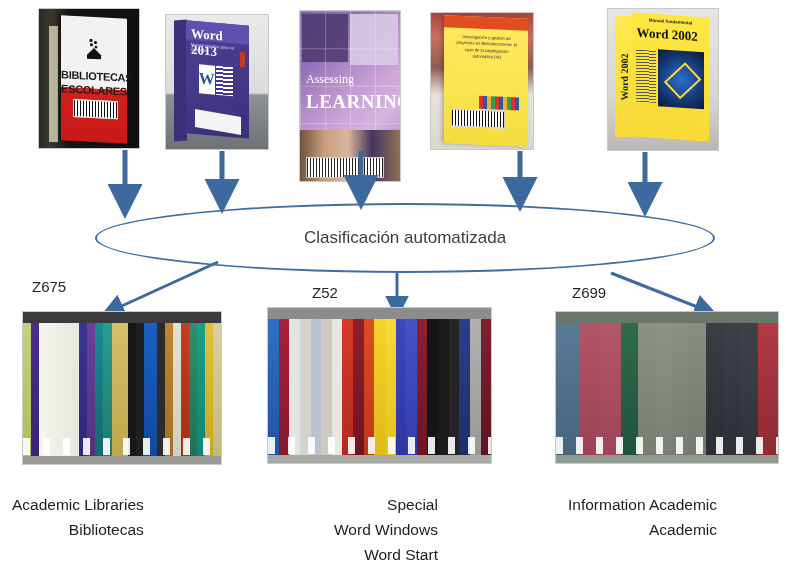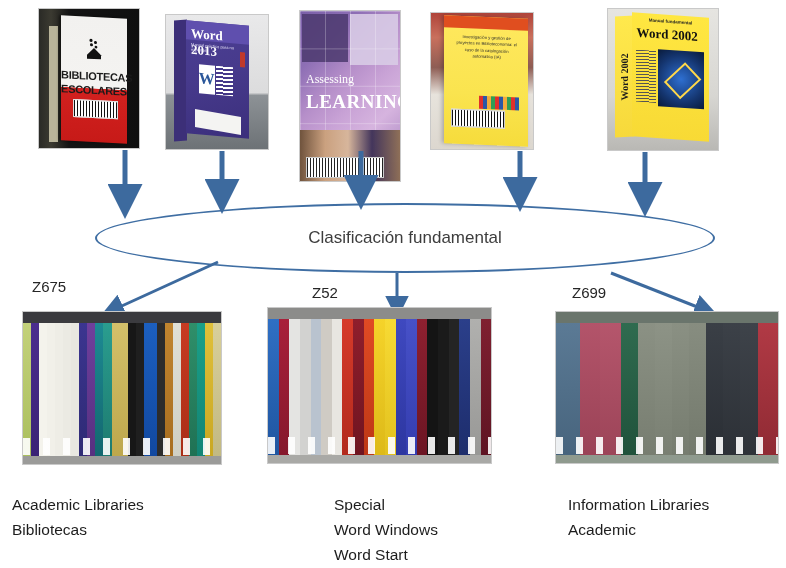--- a/index.html
+++ b/index.html
@@ -163,21 +163,21 @@
   #arrows{position:absolute;left:0;top:0;width:786px;height:568px;pointer-events:none;}
 
   
   .zlabel{
     position:absolute;
     font-size:15px;
     color:#262626;
     font-family:"Liberation Sans",sans-serif;
     white-space:nowrap;
   }
-  .termcol{position:absolute;}
+  .termcol{position:absolute;text-align:right;}
   .termcol div{
     font-size:15.5px;
     color:#1d1d1d;
     line-height:25px;
     white-space:nowrap;
     font-family:"Liberation Sans",sans-serif;
   }
 </style>
 </head>
 <body>
@@ -253,21 +253,21 @@
       <div class="front">
         <div class="hdr">Manual fundamental</div>
         <div class="ttl">Word 2002</div>
         <div class="blurb"></div>
         <div class="img"></div>
       </div>
     </div>
   </div>
 
   <div class="ellipse" style="left:95px;top:203px;width:620px;height:70px;">
-    <div class="etext">Clasificación  fundamental</div>
+    <div class="etext">Clasificación  automatizada</div>
   </div>
 
   <svg id="arrows" viewBox="0 0 786 568">
     <defs>
       <marker id="ah" markerWidth="7" markerHeight="7" refX="3" refY="3.5" orient="auto" markerUnits="strokeWidth">
         <path d="M0,0 L7,3.5 L0,7 Z" fill="#3d6a9e"></path>
       </marker>
       <marker id="ah2" markerWidth="8" markerHeight="8" refX="3.5" refY="4" orient="auto" markerUnits="strokeWidth">
         <path d="M0,0 L8,4 L0,8 Z" fill="#3d6a9e"></path>
       </marker>
@@ -389,17 +389,17 @@
     <div>Bibliotecas</div>
   </div>
 
   <div class="termcol" style="left:334px;top:492px;">
     <div>Special</div>
     <div>Word Windows</div>
     <div>Word Start</div>
   </div>
 
   <div class="termcol" style="left:568px;top:492px;">
-    <div>Information Libraries</div>
+    <div>Information Academic</div>
     <div>Academic</div>
   </div>
 
 </div>
 
 </body></html>

